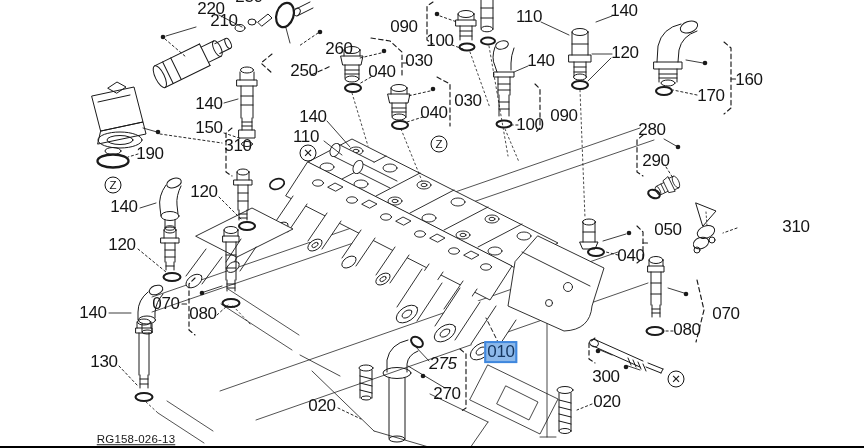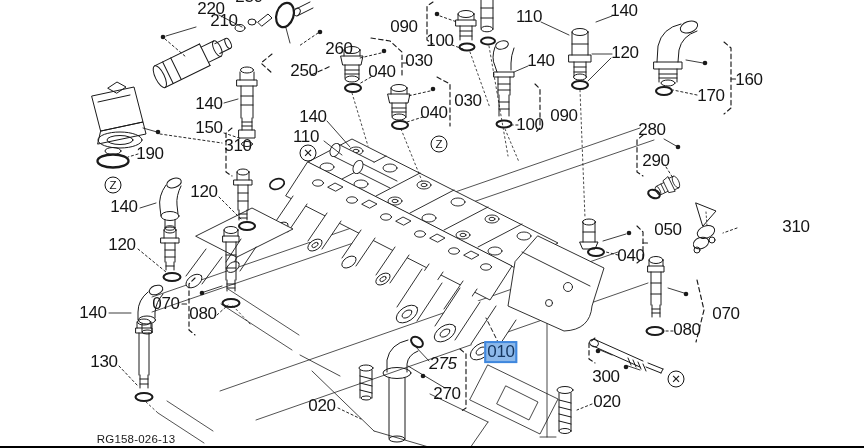--- a/index.html
+++ b/index.html
@@ -519,18 +519,18 @@
     <div class="lbl" style="left: 668px; top: 230px; text-align: center;">050</div>
     <div class="lbl" style="left: 631px; top: 256px;">040</div>
     <div class="lbl" style="left: 726px; top: 314px;">070</div>
     <div class="lbl" style="left: 687px; top: 330px;">080</div>
     <div class="lbl" style="left: 606px; top: 377px;">300</div>
     <div class="lbl" style="left: 607px; top: 402px;">020</div>
     <div class="lbl hl" style="left: 501px; top: 352px;">010</div>
     <div class="lbl" style="left: 443px; top: 364px; font-style: italic;">275</div>
     <div class="lbl" style="left: 447px; top: 394px;">270</div>
     <div class="lbl" style="left: 322px; top: 406px;">020</div>
-    <div class="lbl code" style="left: 136px; top: 440px;">RG158-026-13</div>
+    <div class="lbl code" style="left: 136px; top: 440px; text-decoration: underline;">RG158-026-13</div>
     <div class="sym" style="left: 113px; top: 185px;">Z</div>
     <div class="sym" style="left: 439px; top: 144px;">Z</div>
     <div class="sym" style="left: 308px; top: 153px;">✕</div>
     <div class="sym" style="left: 676px; top: 379px;">✕</div>
   </div>
 
 </body></html>

